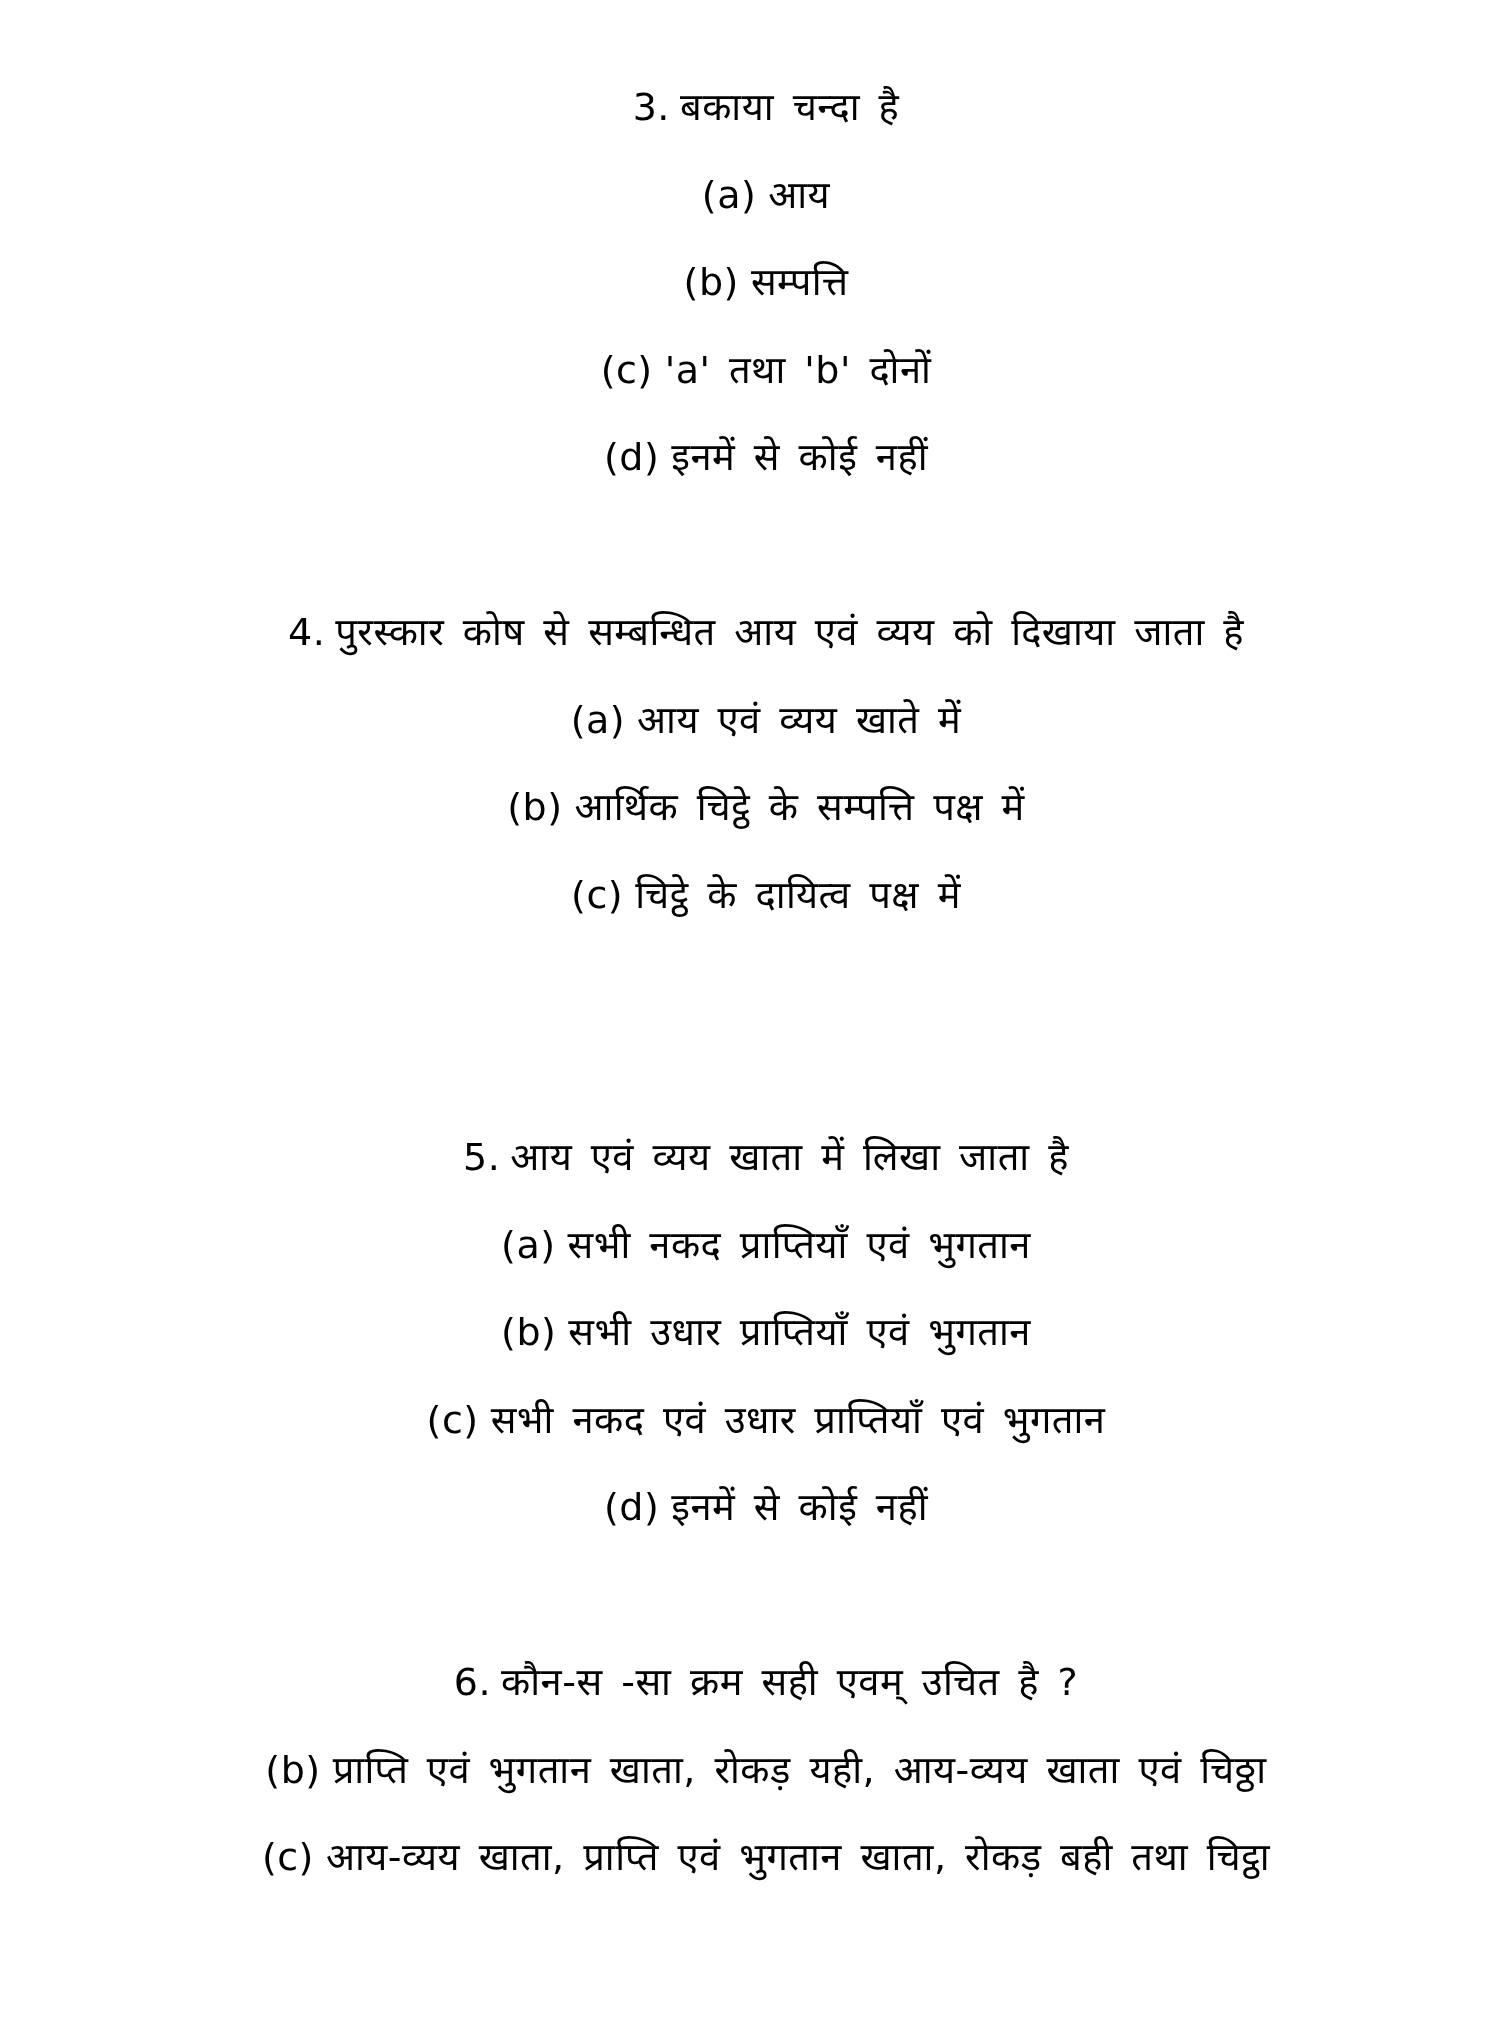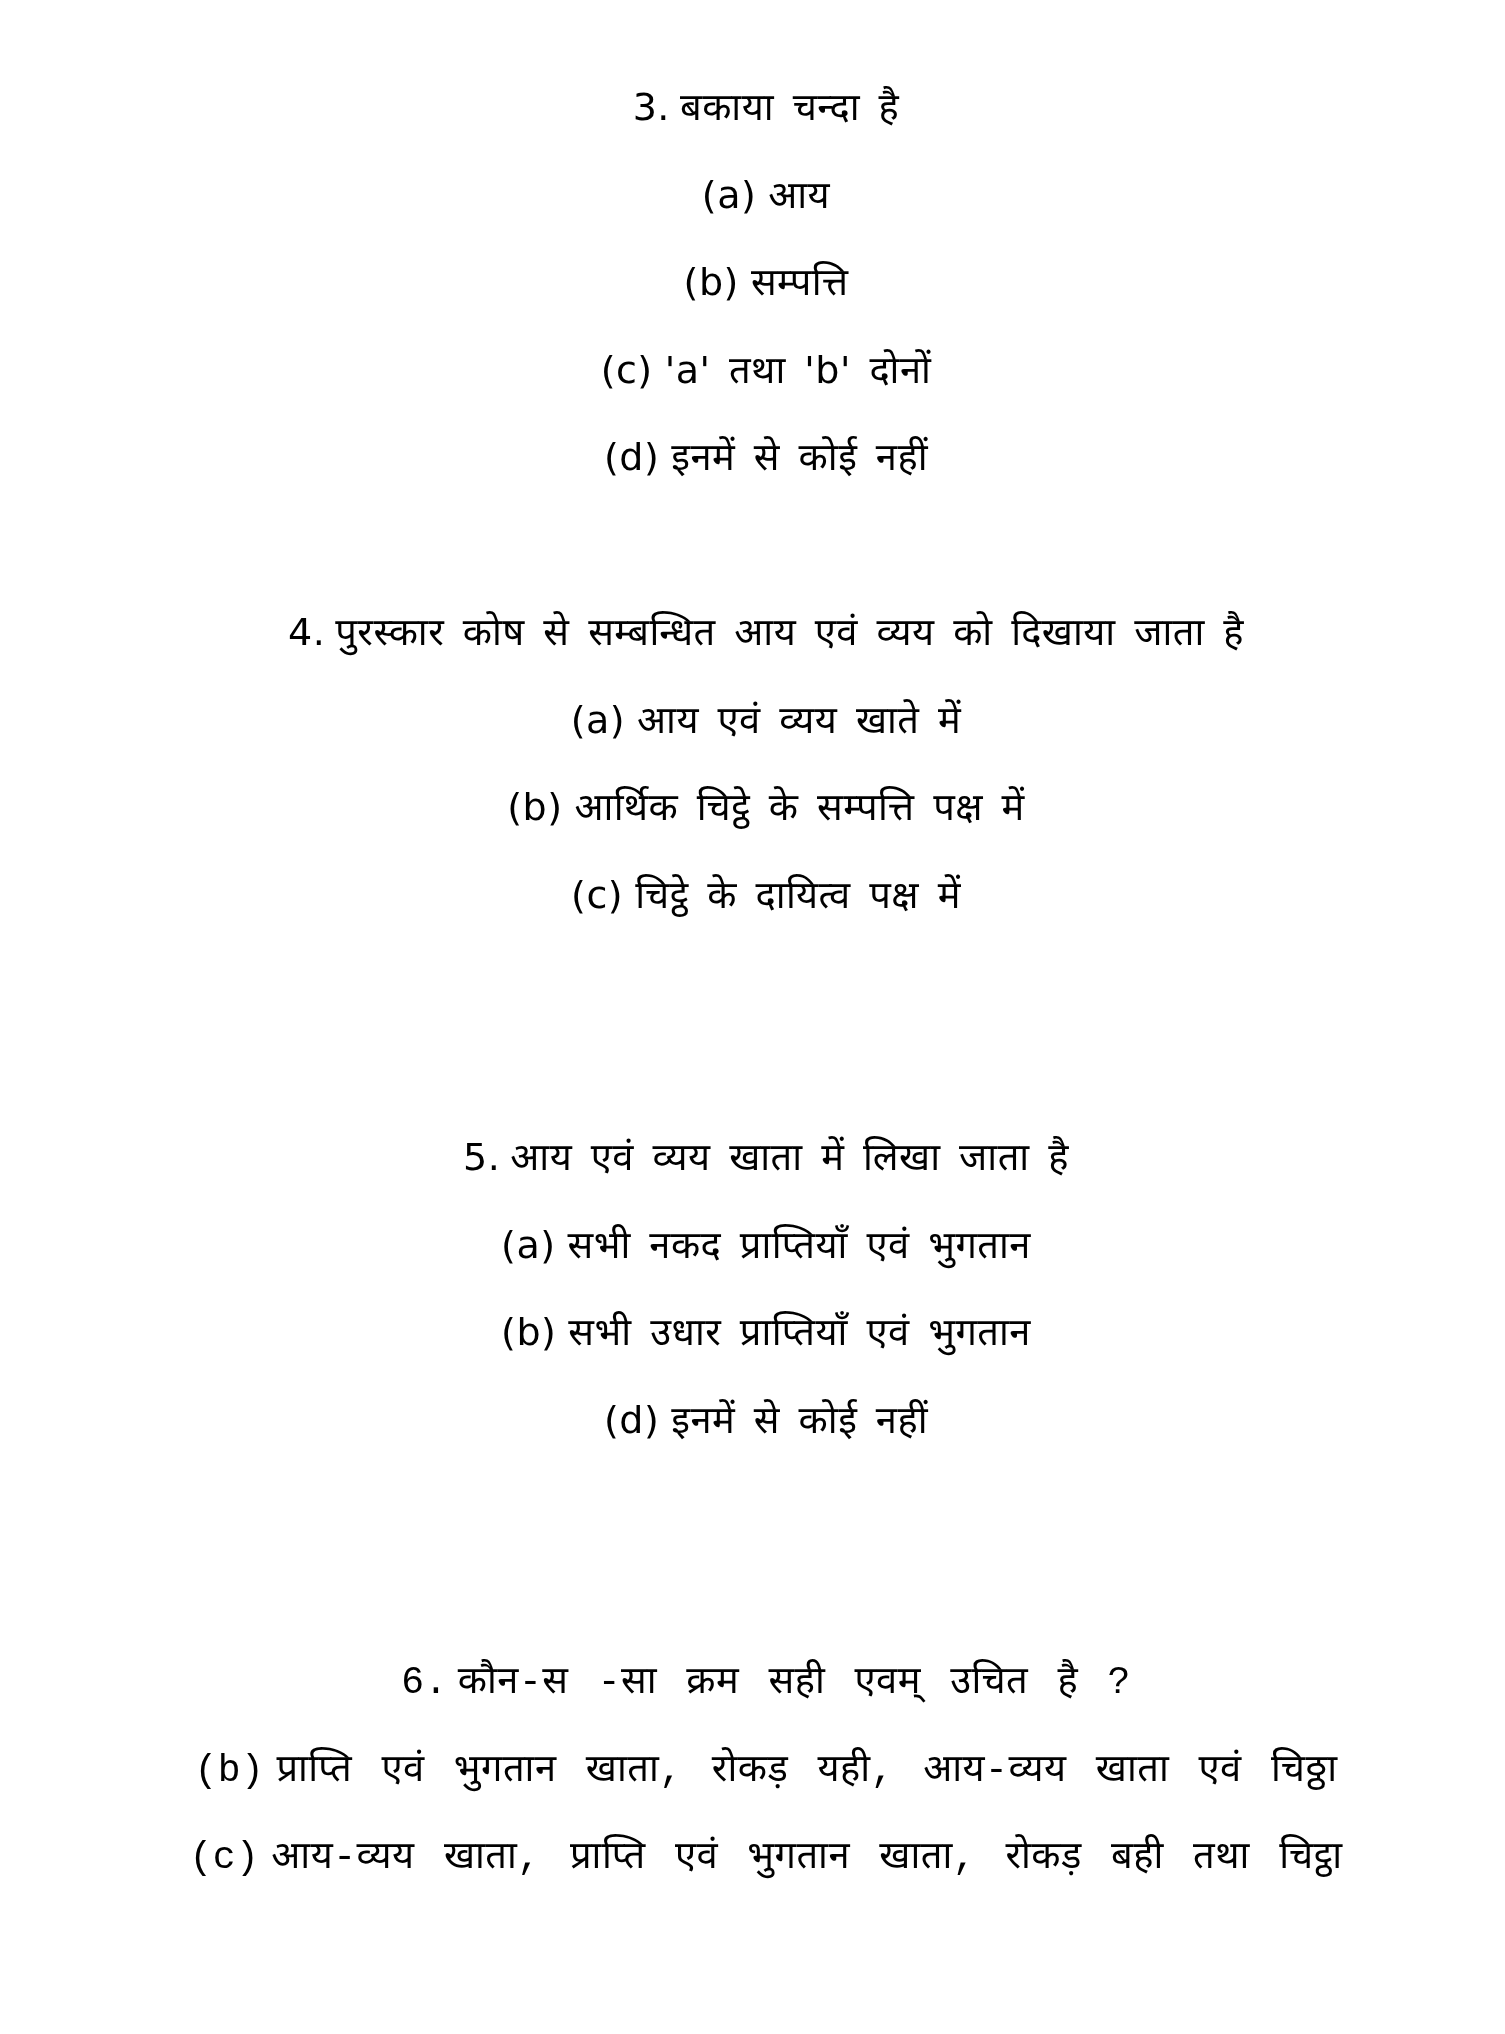--- a/index.html
+++ b/index.html
@@ -37,21 +37,21 @@
       word-spacing: 6px;
     }
     .q-num, .opt-label {
       display: inline-block;
     }
     .q-num { margin-right: 10px; }
     .opt-label { margin-right: 12px; }
     #q3 { top: 64px; }
     #q4 { top: 589px; }
     #q5 { top: 1114px; }
-    #q6 { top: 1639px; font-family: Liberation Mono, monospace; }
+    #q6 { top: 1639px; }
   </style>
 </head>
 <body>
 
 <div class="page">
 
   <div class="question" id="q3">
     <div class="line">
       <span class="q-num">3.</span><span>बकाया चन्दा है</span>
     </div>
@@ -88,20 +88,23 @@
     <div class="line">
       <span class="q-num">5.</span><span>आय एवं व्यय खाता में लिखा जाता है</span>
     </div>
     <div class="line">
       <span class="opt-label">(a)</span><span>सभी नकद प्राप्तियाँ एवं भुगतान</span>
     </div>
     <div class="line">
       <span class="opt-label">(b)</span><span>सभी उधार प्राप्तियाँ एवं भुगतान</span>
     </div>
     <div class="line">
+      <span class="opt-label">(c)</span><span>सभी नकद एवं उधार प्राप्तियाँ एवं भुगतान</span>
+    </div>
+    <div class="line">
       <span class="opt-label">(d)</span><span>इनमें से कोई नहीं</span>
     </div>
   </div>
 
   <div class="question" id="q6">
     <div class="line">
       <span class="q-num">6.</span><span>कौन-स -सा क्रम सही एवम् उचित है ?</span>
     </div>
     <div class="line">
       <span class="opt-label">(b)</span><span>प्राप्ति एवं भुगतान खाता, रोकड़ यही, आय-व्यय खाता एवं चिठ्ठा</span>

